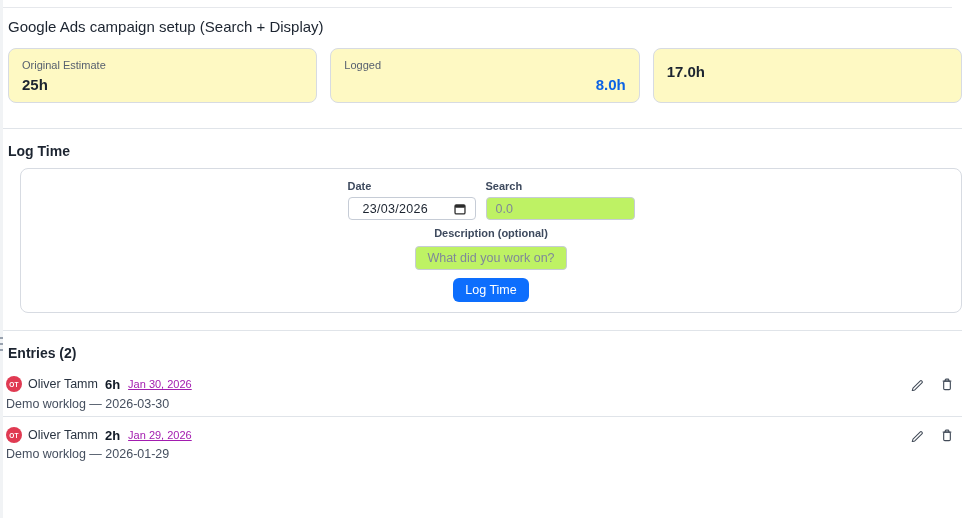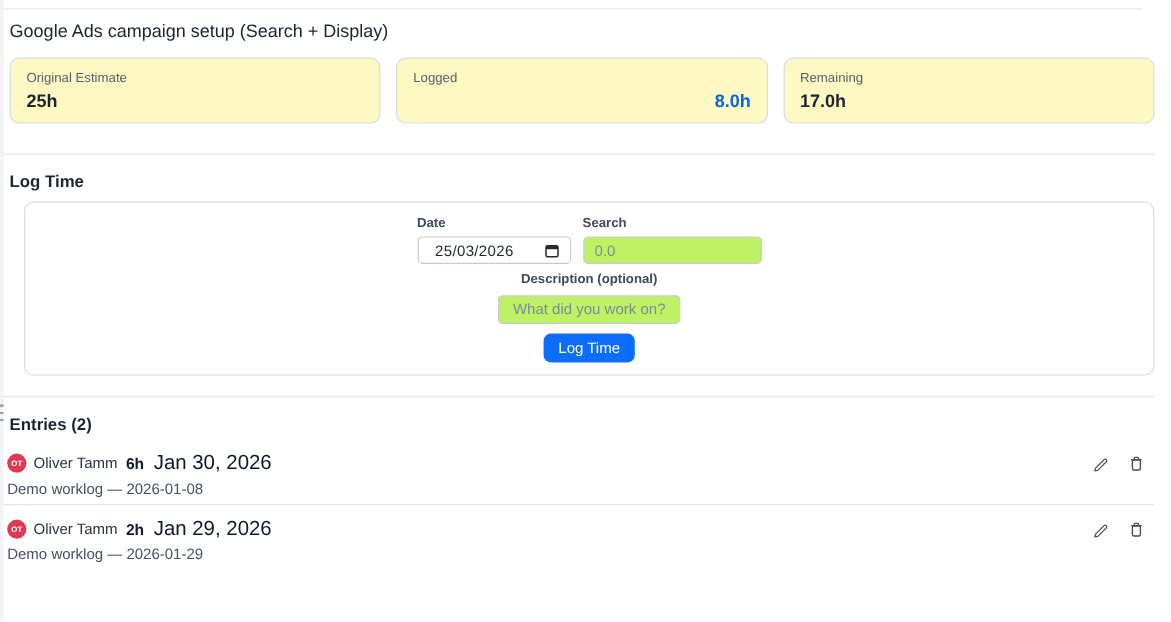--- a/index.html
+++ b/index.html
@@ -154,21 +154,21 @@
     font-size: 6.5px;
     font-weight: 700;
     display: flex;
     align-items: center;
     justify-content: center;
     letter-spacing: 0.2px;
     flex: none;
   }
   .entry-author { margin-left: 6px; font-size: 12.5px; color: #2a3442; }
   .entry-hours { margin-left: 7px; font-size: 13px; font-weight: 700; color: #111a26; }
-  .entry-date { margin-left: 8px; font-size: 17px; color: #0f172a; }
+  .entry-date { margin-left: 8px; font-size: 11px; color: #a21caf; text-decoration: underline; }
   .entry-spacer { flex: 1; }
   .entry-actions { display: flex; gap: 15px; margin-right: 8px; }
   .icon-btn {
     background: none; border: none; padding: 0;
     width: 15px; height: 16px;
     cursor: pointer;
     color: #434c59;
     display: flex; align-items: center; justify-content: center;
   }
   .entry-desc { margin-top: 5px; font-size: 12.5px; line-height: 14px; color: #454f5f; }
@@ -189,36 +189,35 @@
   <div class="stats-row">
     <div class="stat-card">
       <div class="stat-label">Original Estimate</div>
       <div class="stat-value">25h</div>
     </div>
     <div class="stat-card">
       <div class="stat-label">Logged</div>
       <div class="stat-value highlight">8.0h</div>
     </div>
     <div class="stat-card">
-      <div class="stat-label">Remaining</div>
       <div class="stat-value">17.0h</div>
     </div>
   </div>
 
   <div class="divider d1"></div>
 
   <div class="section-heading">Log Time</div>
 
   <div class="log-panel">
     <div class="log-form">
       <div class="fields-row">
         <div class="field">
           <span class="field-label">Date</span>
           <div class="date-input">
-            <span class="date-value">25/03/2026</span>
+            <span class="date-value">23/03/2026</span>
             <span>
               <svg width="12" height="12" viewBox="0 0 14 14">
                 <rect x="1.2" y="2.2" width="11.6" height="10.6" rx="1.4" fill="none" stroke="#2b2b2b" stroke-width="1.5"></rect>
                 <rect x="1.2" y="2.2" width="11.6" height="3.4" rx="1.2" fill="#2b2b2b"></rect>
               </svg>
             </span>
           </div>
         </div>
         <div class="field">
           <span class="field-label">Search</span>
@@ -254,21 +253,21 @@
           <span>
             <svg width="14" height="15" viewBox="0 0 16 17">
               <path d="M3.1 4.6h9.8" stroke="#434c59" stroke-width="1.3" fill="none"></path>
               <path d="M6 4.6V3.2a.8.8 0 0 1 .8-.8h2.4a.8.8 0 0 1 .8.8v1.4" stroke="#434c59" stroke-width="1.3" fill="none"></path>
               <rect x="4.2" y="4.6" width="7.6" height="9.8" rx="1.4" fill="none" stroke="#434c59" stroke-width="1.3"></rect>
             </svg>
           </span>
         </button>
       </span>
     </div>
-    <div class="entry-desc">Demo worklog — 2026-01-08</div>
+    <div class="entry-desc">Demo worklog — 2026-03-30</div>
   </div>
 
   <div class="divider entry-div"></div>
 
   <div class="entry second">
     <div class="entry-head">
       <div class="avatar">OT</div>
       <span class="entry-author">Oliver Tamm</span>
       <span class="entry-hours">2h</span>
       <span class="entry-date">Jan 29, 2026</span>

